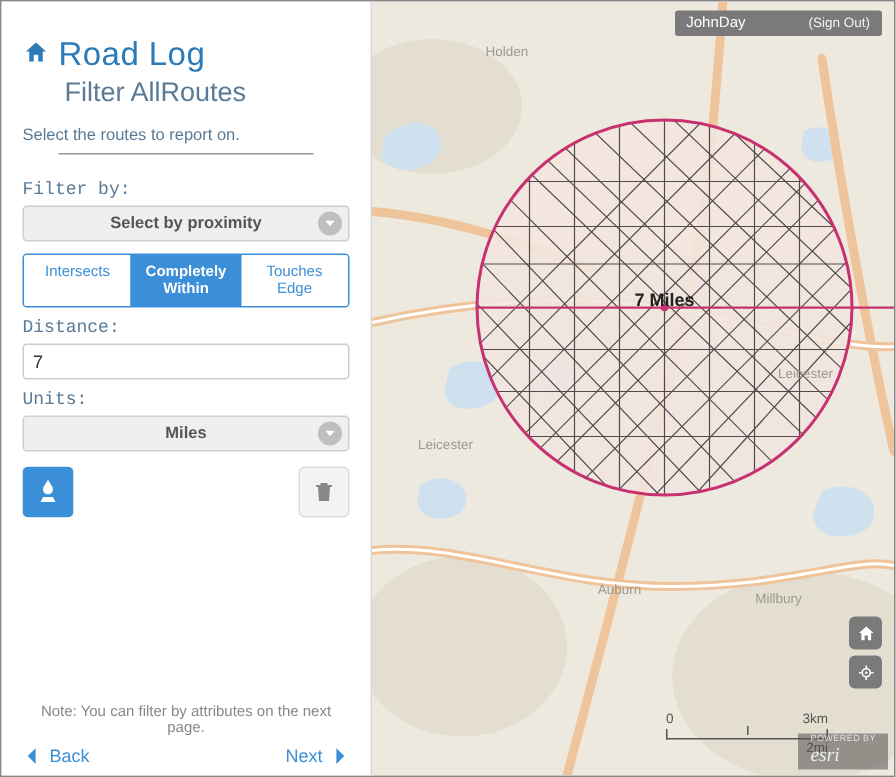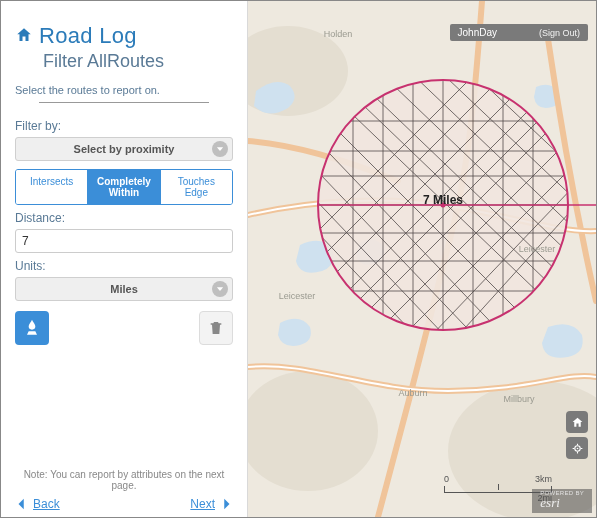--- a/index.html
+++ b/index.html
@@ -39,21 +39,21 @@
     flex-direction:column;
     position:relative;
     background:#fff;
   }
   .title-row{display:flex;align-items:center;gap:6px;color:var(--blue);}
   .title-row svg{width:18px;height:18px;}
   .app-title{font-size:22px;font-weight:400;color:var(--blue);letter-spacing:.3px;}
   .subtitle{font-size:18px;color:var(--steel);margin:2px 0 8px 28px;}
   .instr{font-size:11px;color:var(--steel);margin:4px 0 2px 0;}
   .hr{border:none;border-bottom:1px solid #999;width:78%;margin:4px auto 10px auto;}
-  .label{font-size:12px;color:var(--steel);margin:6px 0 4px 0;}
+  .label{font-size:12px;color:var(--steel);margin:6px 0 4px 0;font-family:Liberation Mono, monospace;}
   .select-box,.units-box{
     background:var(--grey-bg);
     border:1px solid var(--grey-border);
     border-radius:3px;
     height:24px;
     display:flex;align-items:center;justify-content:center;
     position:relative;
     cursor:pointer;
     font-size:11px;font-weight:600;color:#555;
   }
@@ -79,34 +79,34 @@
     width:34px;height:34px;border-radius:4px;display:flex;align-items:center;justify-content:center;
     cursor:pointer;border:1px solid transparent;
   }
   .icon-btn.primary{background:var(--lightblue);}
   .icon-btn.primary svg{fill:#fff;width:20px;height:20px;}
   .icon-btn.trash{background:#f3f3f3;border-color:#dcdcdc;}
   .icon-btn.trash svg{fill:#888;width:16px;height:16px;}
   .spacer{flex:1;}
   .note{text-align:center;font-size:10px;color:#888;margin-bottom:6px;}
   .nav{display:flex;justify-content:space-between;align-items:center;}
-  .nav-btn{display:flex;align-items:center;gap:4px;color:var(--lightblue);cursor:pointer;font-size:12px;text-decoration:underline;}
+  .nav-btn{display:flex;align-items:center;gap:4px;color:var(--lightblue);cursor:pointer;font-size:12px;}
   .nav-btn svg{width:14px;height:14px;fill:var(--lightblue);}
   
   .drag{
     position:absolute;left:247px;top:50%;transform:translate(2px,-50%);
     display:flex;flex-direction:column;gap:3px;
   }
   .drag span{width:5px;height:5px;border-radius:50%;background:#999;}
   
   .map{flex:1;position:relative;overflow:hidden;}
   .map-canvas{position:absolute;inset:0;}
   .map-overlay{position:absolute;inset:0;}
   .user-chip{
-    position:absolute;top:23px;right:8px;
+    position:absolute;top:6px;right:8px;
     background:#7a7a7a;color:#fff;border-radius:2px;
     padding:3px 8px;font-size:10px;display:flex;gap:4px;align-items:baseline;
   }
   .user-chip .so{font-size:9px;opacity:.9;margin-left:38px;}
   .radius-label{
     position:absolute;color:#222;font-weight:700;font-size:12px;
     transform:translate(-50%,-50%);white-space:nowrap;
   }
   .map-btns{
     position:absolute;right:8px;bottom:58px;display:flex;flex-direction:column;gap:4px;
@@ -186,21 +186,21 @@
       </div>
       <div class="icon-btn trash" title="Clear">
         <svg viewBox="0 0 24 24">
             <path d="M6 7h12l-1 14H7L6 7zm3-4h6l1 2h4v2H4V5h4l1-2z"></path>
           </svg>
       </div>
     </div>
 
     <div class="spacer"></div>
 
-    <div class="note">Note: You can report by attributes on the next page.</div>
+    <div class="note">Note: You can filter by attributes on the next page.</div>
     <div class="nav">
       <div class="nav-btn">
         <svg viewBox="0 0 16 16">
             <path d="M10 2L4 8l6 6z"></path>
           </svg>
         <span>Back</span>
       </div>
       <div class="nav-btn">
         <span>Next</span>
         <svg viewBox="0 0 16 16">

